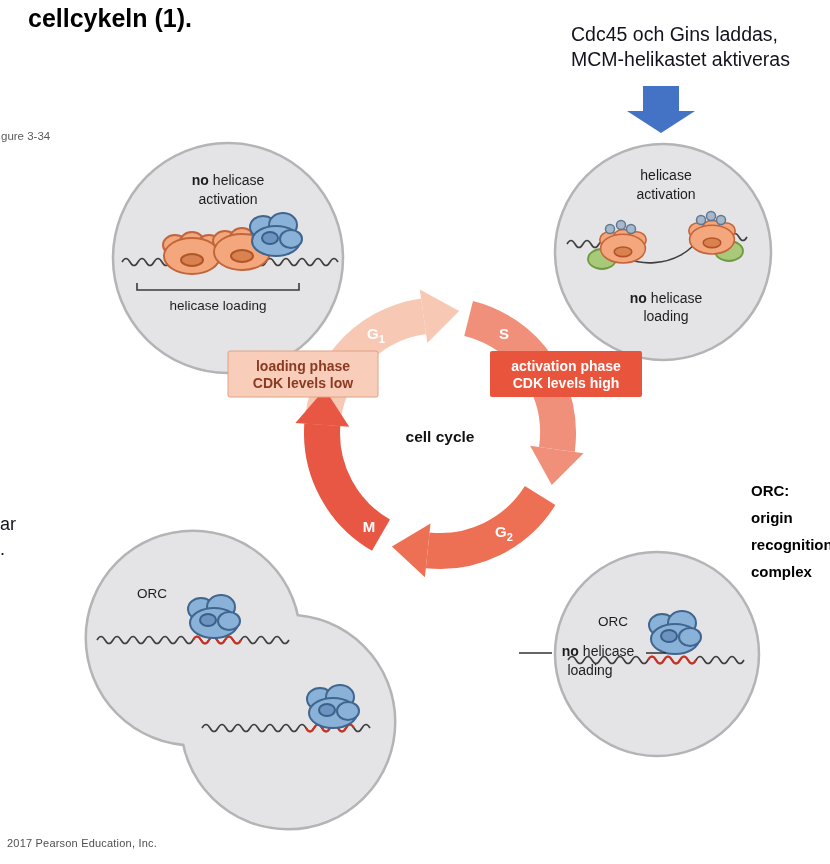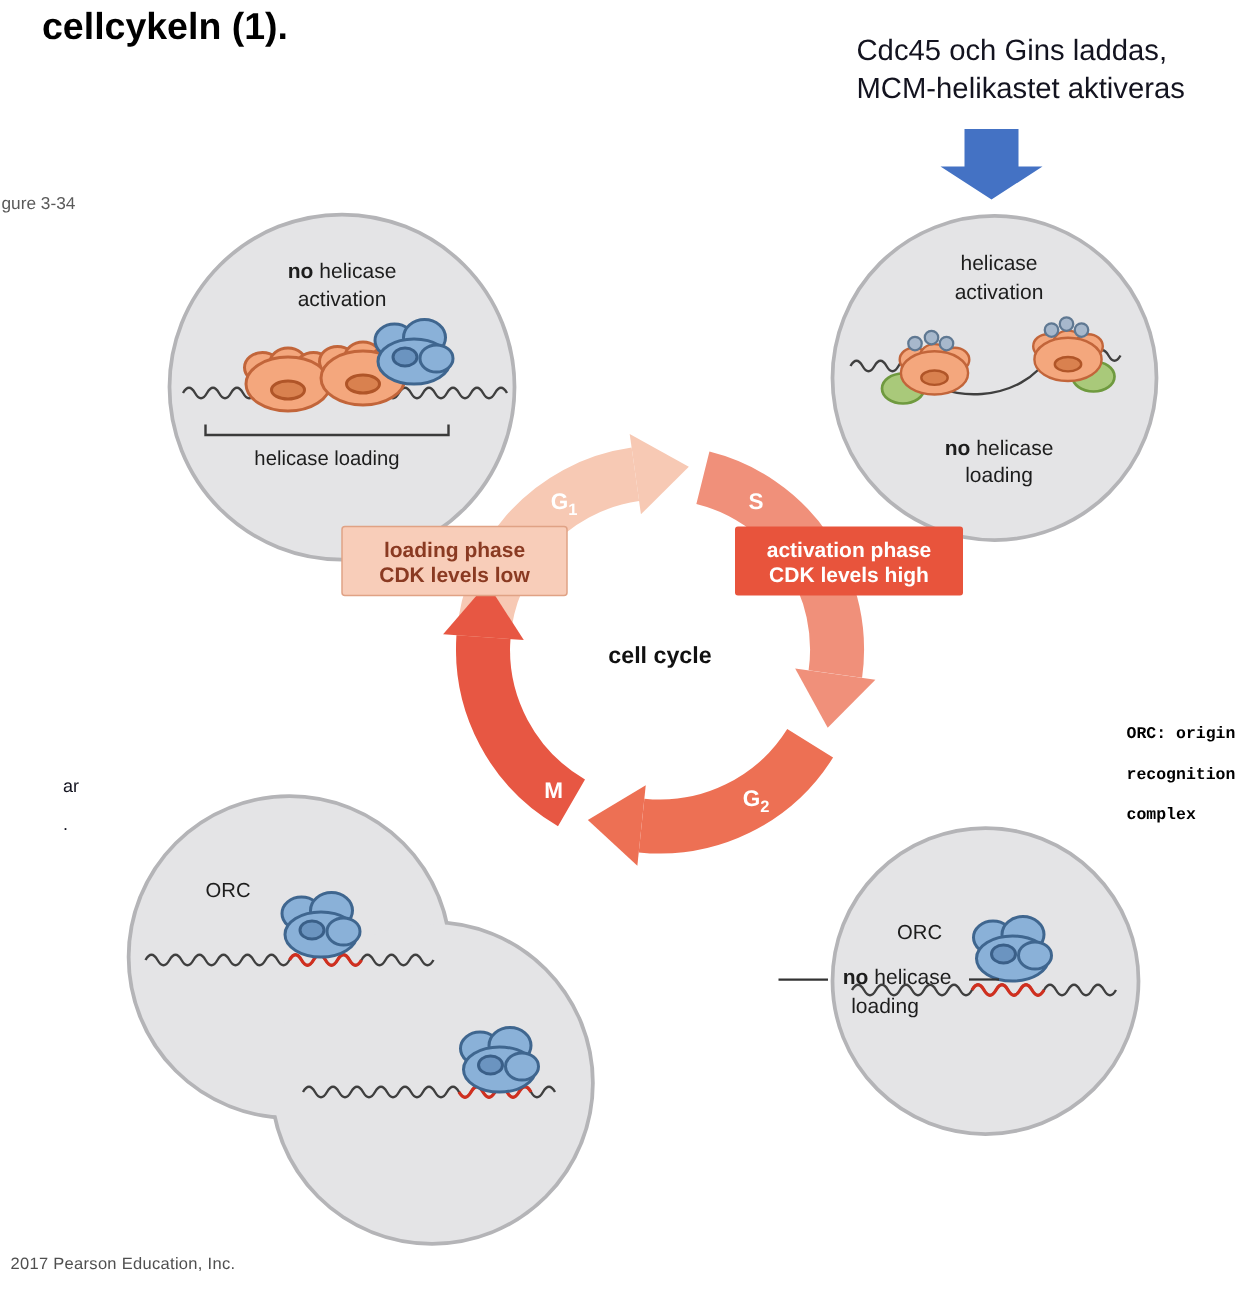--- a/index.html
+++ b/index.html
@@ -2,23 +2,23 @@
 <html><head>
 <meta charset="utf-8">
 <style>
   html,body{margin:0;padding:0;background:#fff;}
   .slide{position:relative;width:830px;height:864px;background:#ffffff;overflow:hidden;
          font-family:"Liberation Sans",sans-serif;}
   .abs{position:absolute;}
   .title{left:10px;top:4px;font-size:25px;font-weight:bold;color:#000;margin-left:18px;}
   .annotation{left:531px;top:22px;font-size:19.5px;line-height:25px;color:#13131f;white-space:pre-line;margin-left:40px;}
   .figref{left:1px;top:130px;font-size:11.5px;color:#5a5a5a;}
-  .fragment{left:0px;top:512px;font-size:12px;line-height:25px;color:#13131f;white-space:pre-line;padding-left:42px;}
-  .orc-note{left:751px;top:477px;width:80px;font-family:Liberation Mono, monospace;font-weight:bold;
-            font-size:11px;line-height:27px;color:#000;white-space:pre-line;}
+  .fragment{left:0px;top:512px;font-size:18px;line-height:25px;color:#13131f;white-space:pre-line;}
+  .orc-note{left:751px;top:477px;width:80px;font-family:Liberation Sans, sans-serif;font-weight:bold;
+            font-size:15px;line-height:27px;color:#000;white-space:pre-line;}
   .copyright{left:7px;top:837px;font-size:11px;color:#4f4f4f;letter-spacing:.2px;}
   svg{position:absolute;left:0;top:0;}
   .cell-label{font-size:14px;fill:#1d1d1d;text-anchor:middle;}
   .small-label{font-size:13.5px;fill:#1d1d1d;text-anchor:middle;}
   .bold{font-weight:bold;}
   .phase{font-size:15px;font-weight:bold;fill:#ffffff;text-anchor:middle;}
   .box-text{font-size:14px;font-weight:bold;text-anchor:middle;}
   .center-label{font-size:15.5px;font-weight:bold;fill:#111;text-anchor:middle;}
 </style>
 </head>

